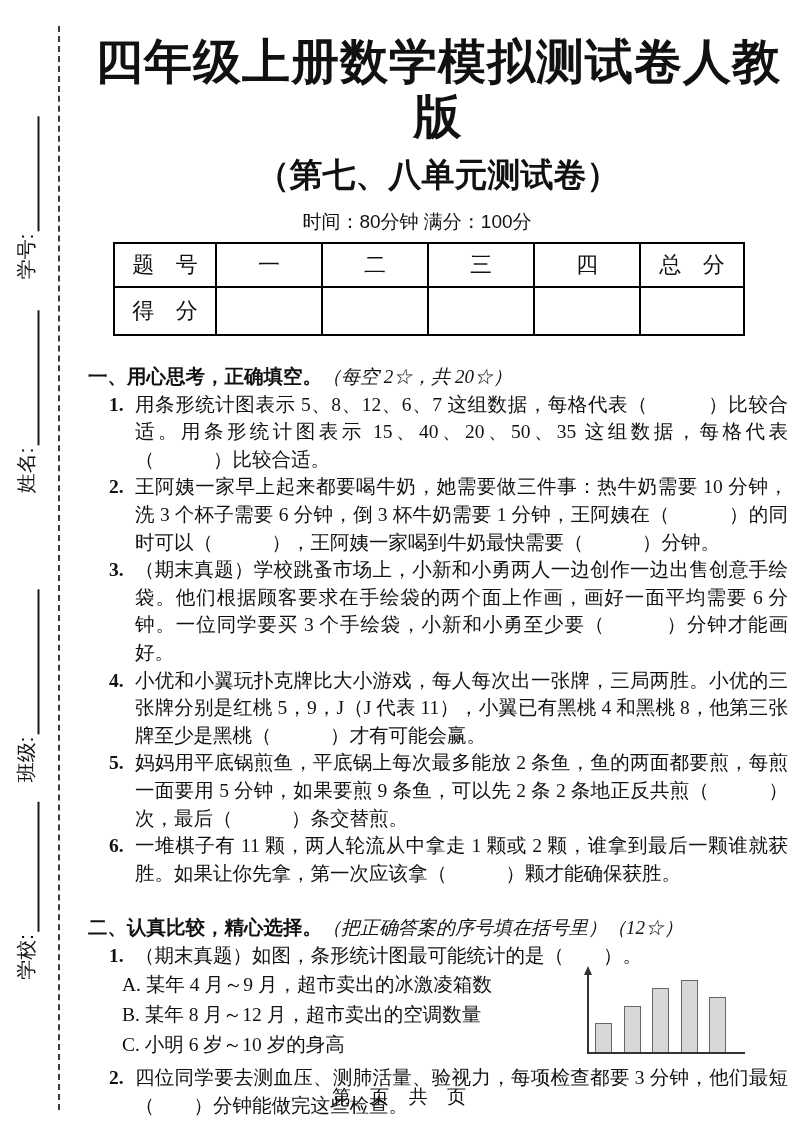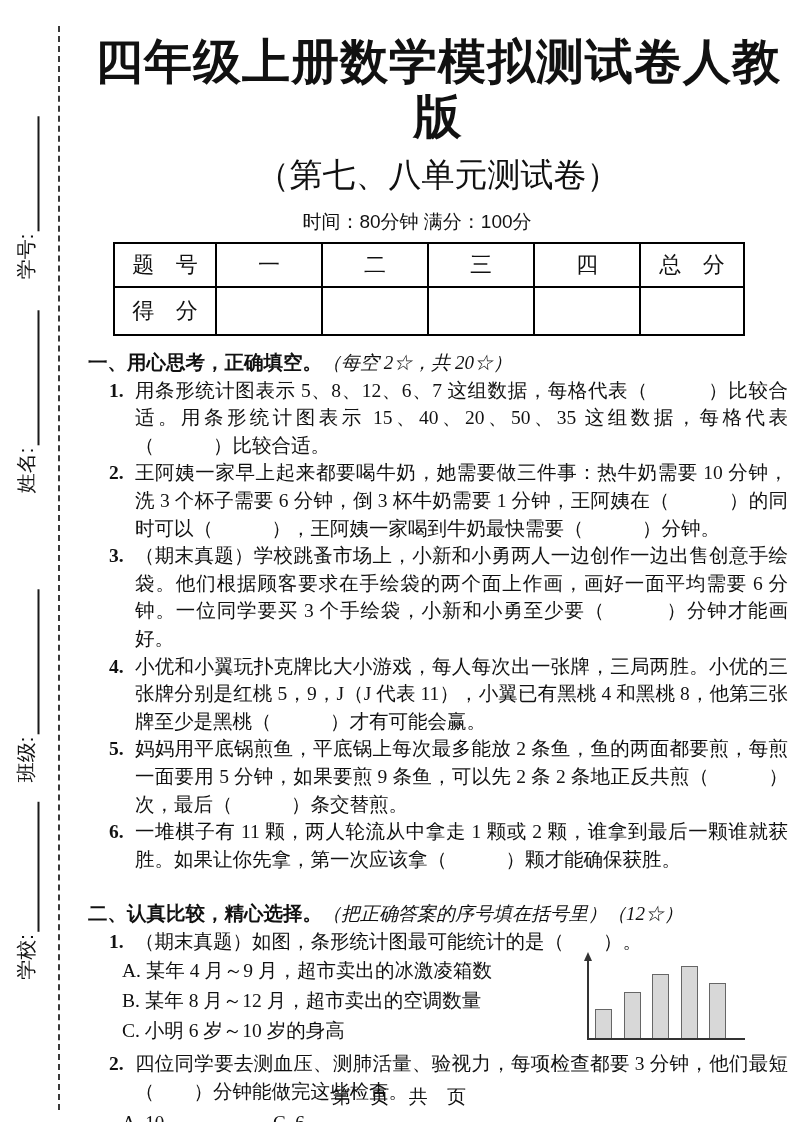--- a/index.html
+++ b/index.html
@@ -19,34 +19,34 @@
   }
   .blank-line{display:inline-block;border-bottom:2px solid #1a1a1a;height:5px;margin-left:2px;}
   .pos-xuehao{top:172px;} .pos-xingming{top:376px;} .pos-banji{top:660px;} .pos-xuexiao{top:865px;}
   .w1{width:115px;} .w2{width:135px;} .w3{width:145px;} .w4{width:130px;}
 
   
   .main{position:absolute;left:88px;top:26px;width:700px;}
   .title{margin:8px 0 0 0;text-align:center;font-family:"Liberation Sans", sans-serif;
     font-weight:bold;font-size:48px;line-height:1.15;letter-spacing:1px;}
   .subtitle{margin:13px 0 0 0;text-align:center;font-family:"Liberation Sans", sans-serif;
-    font-weight:normal;font-size:33px;line-height:1.1;}
+    font-weight:bold;font-size:33px;line-height:1.1;}
   .meta{margin-top:15px;text-align:center;padding-right:42px;
     font-family:"Liberation Sans", sans-serif;font-size:19px;}
 
   
   .score-table{margin:7px 0 0 25px;border-collapse:collapse;table-layout:fixed;}
   .score-table td{border:2px solid #000;text-align:center;font-size:22px;padding:0;}
   .score-table .r1 td{height:42px;}
   .score-table .r2 td{height:46px;}
   .score-table .lbl{letter-spacing:8px;text-indent:8px;}
   .c0{width:100px;} .c1{width:104px;} .c2{width:104px;} .c3{width:104px;} .c4{width:104px;} .c5{width:102px;}
 
   
-  .sec-head{margin-top:12px;font-size:19.5px;line-height:28px;}
+  .sec-head{margin-top:26px;font-size:19.5px;line-height:28px;}
   .sec-head .h{font-family:"Liberation Sans", sans-serif;font-weight:bold;}
   .sec-head .note{font-style:italic;font-size:19px;}
   .item{position:relative;padding-left:47px;font-size:19.5px;line-height:27.6px;
     text-align:justify;}
   .item-num{position:absolute;left:21px;top:0;font-weight:bold;}
   .q{position:relative;}
   .opt{padding-left:34px;font-size:19.5px;line-height:30px;}
   .opt-row{display:flex;padding-left:34px;font-size:19px;line-height:30px;margin-top:3px;}
   .opt-row span{display:inline-block;}
   .opt-row .oa{width:151px;} .opt-row .ob{width:160px;}

